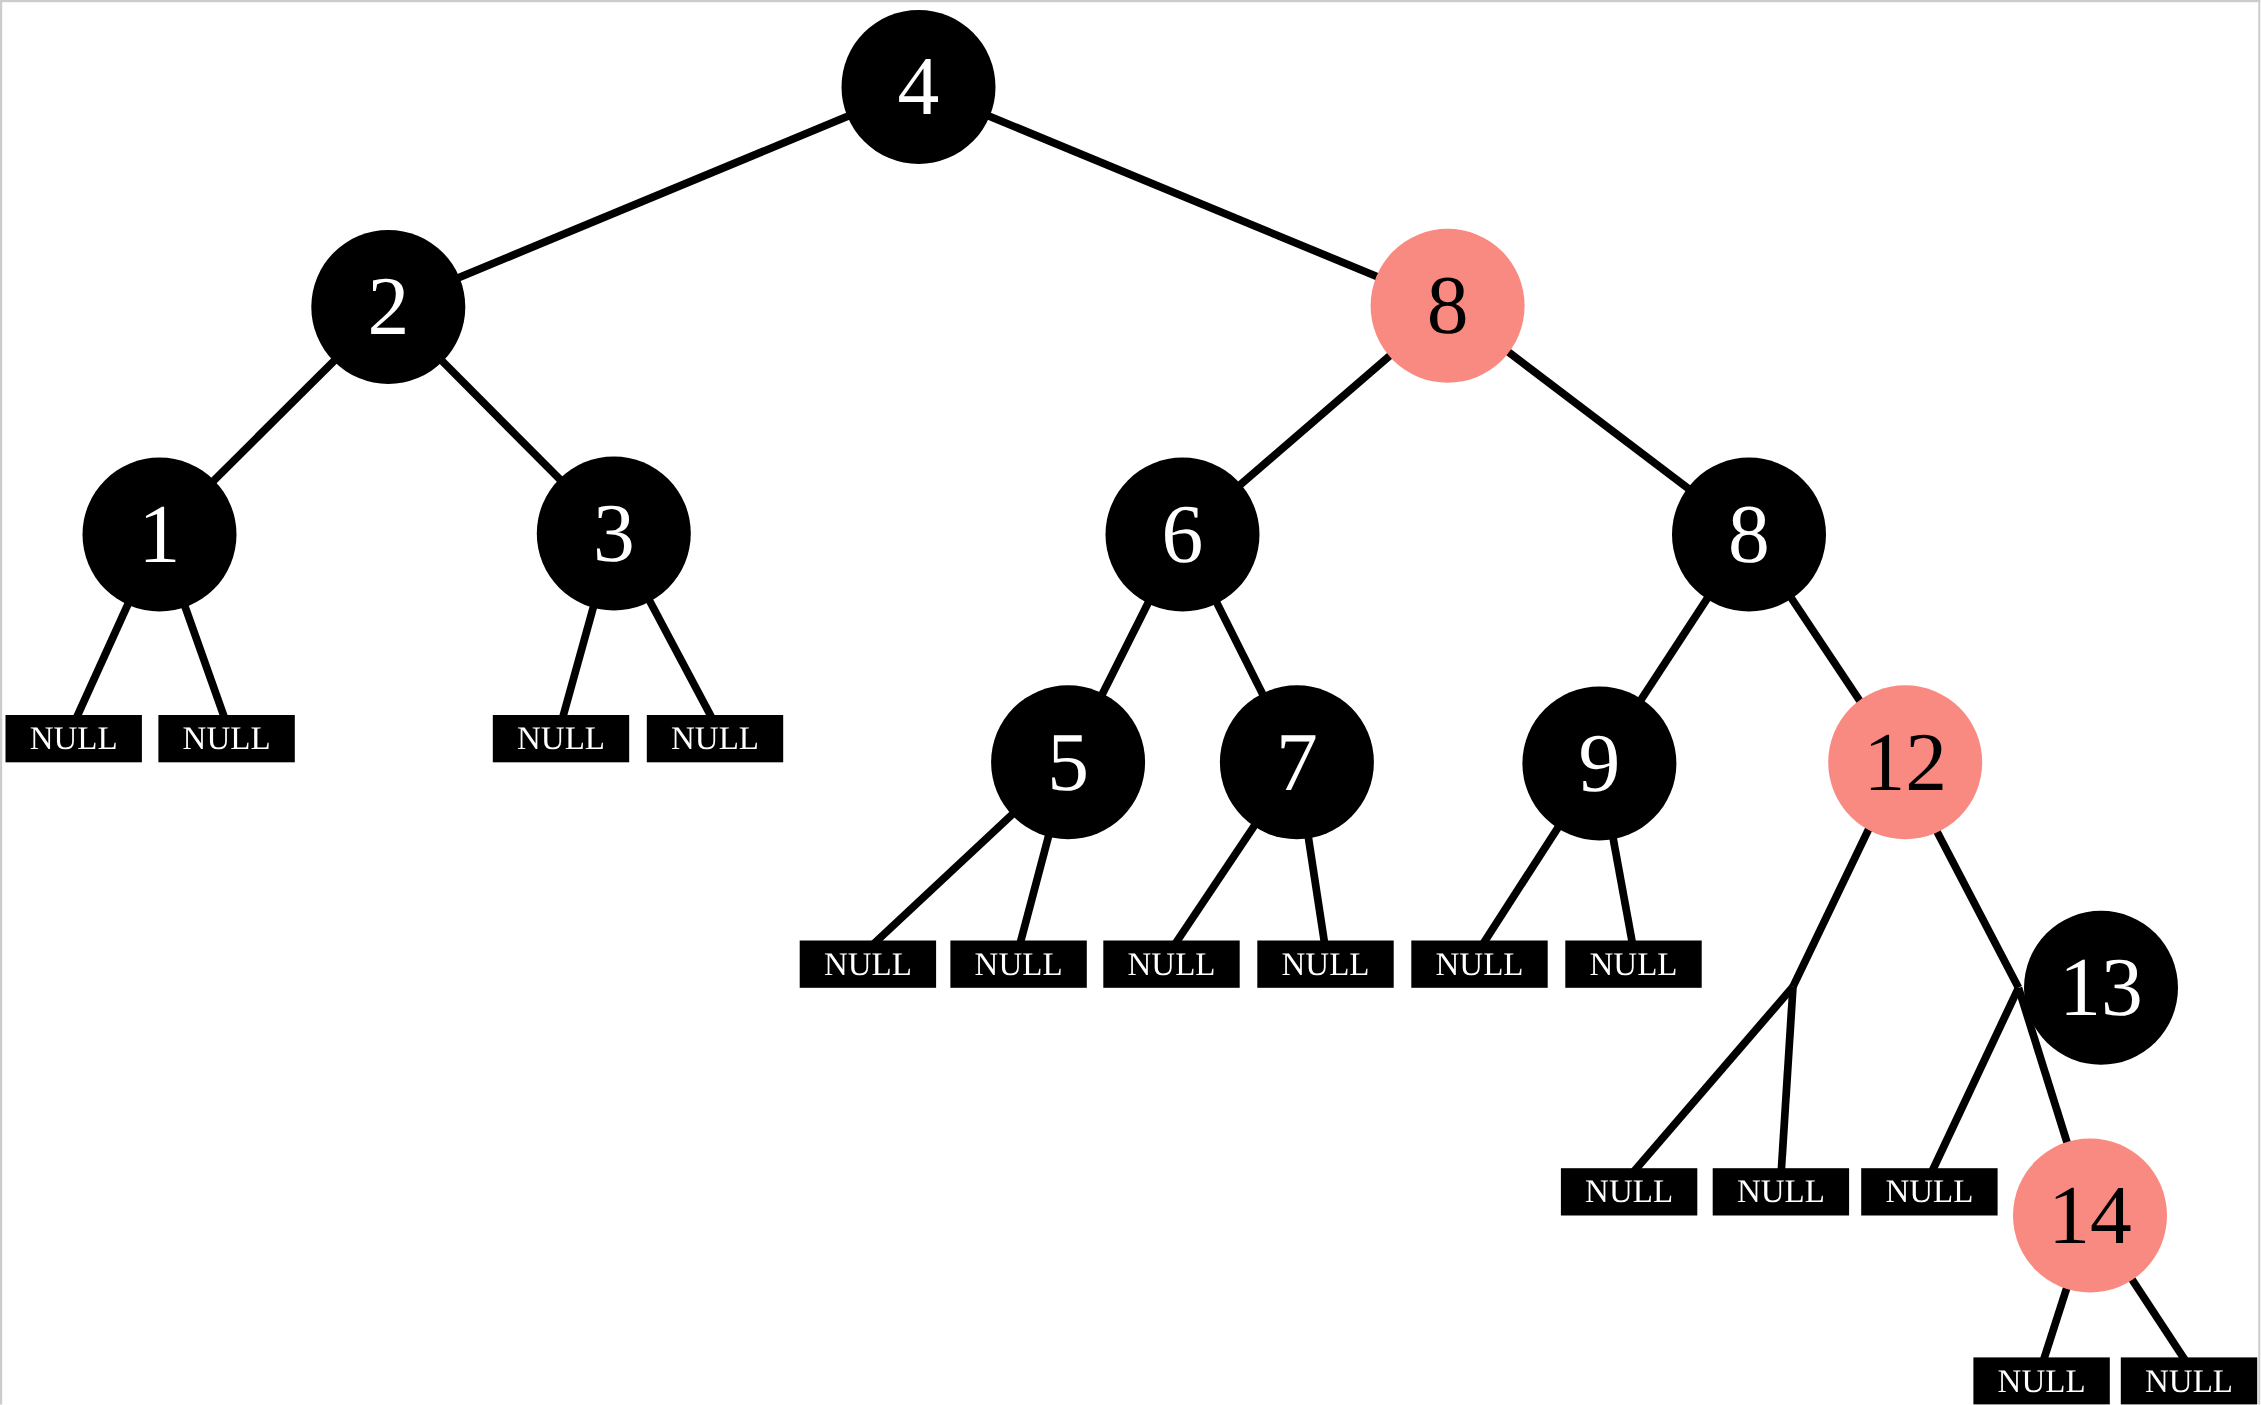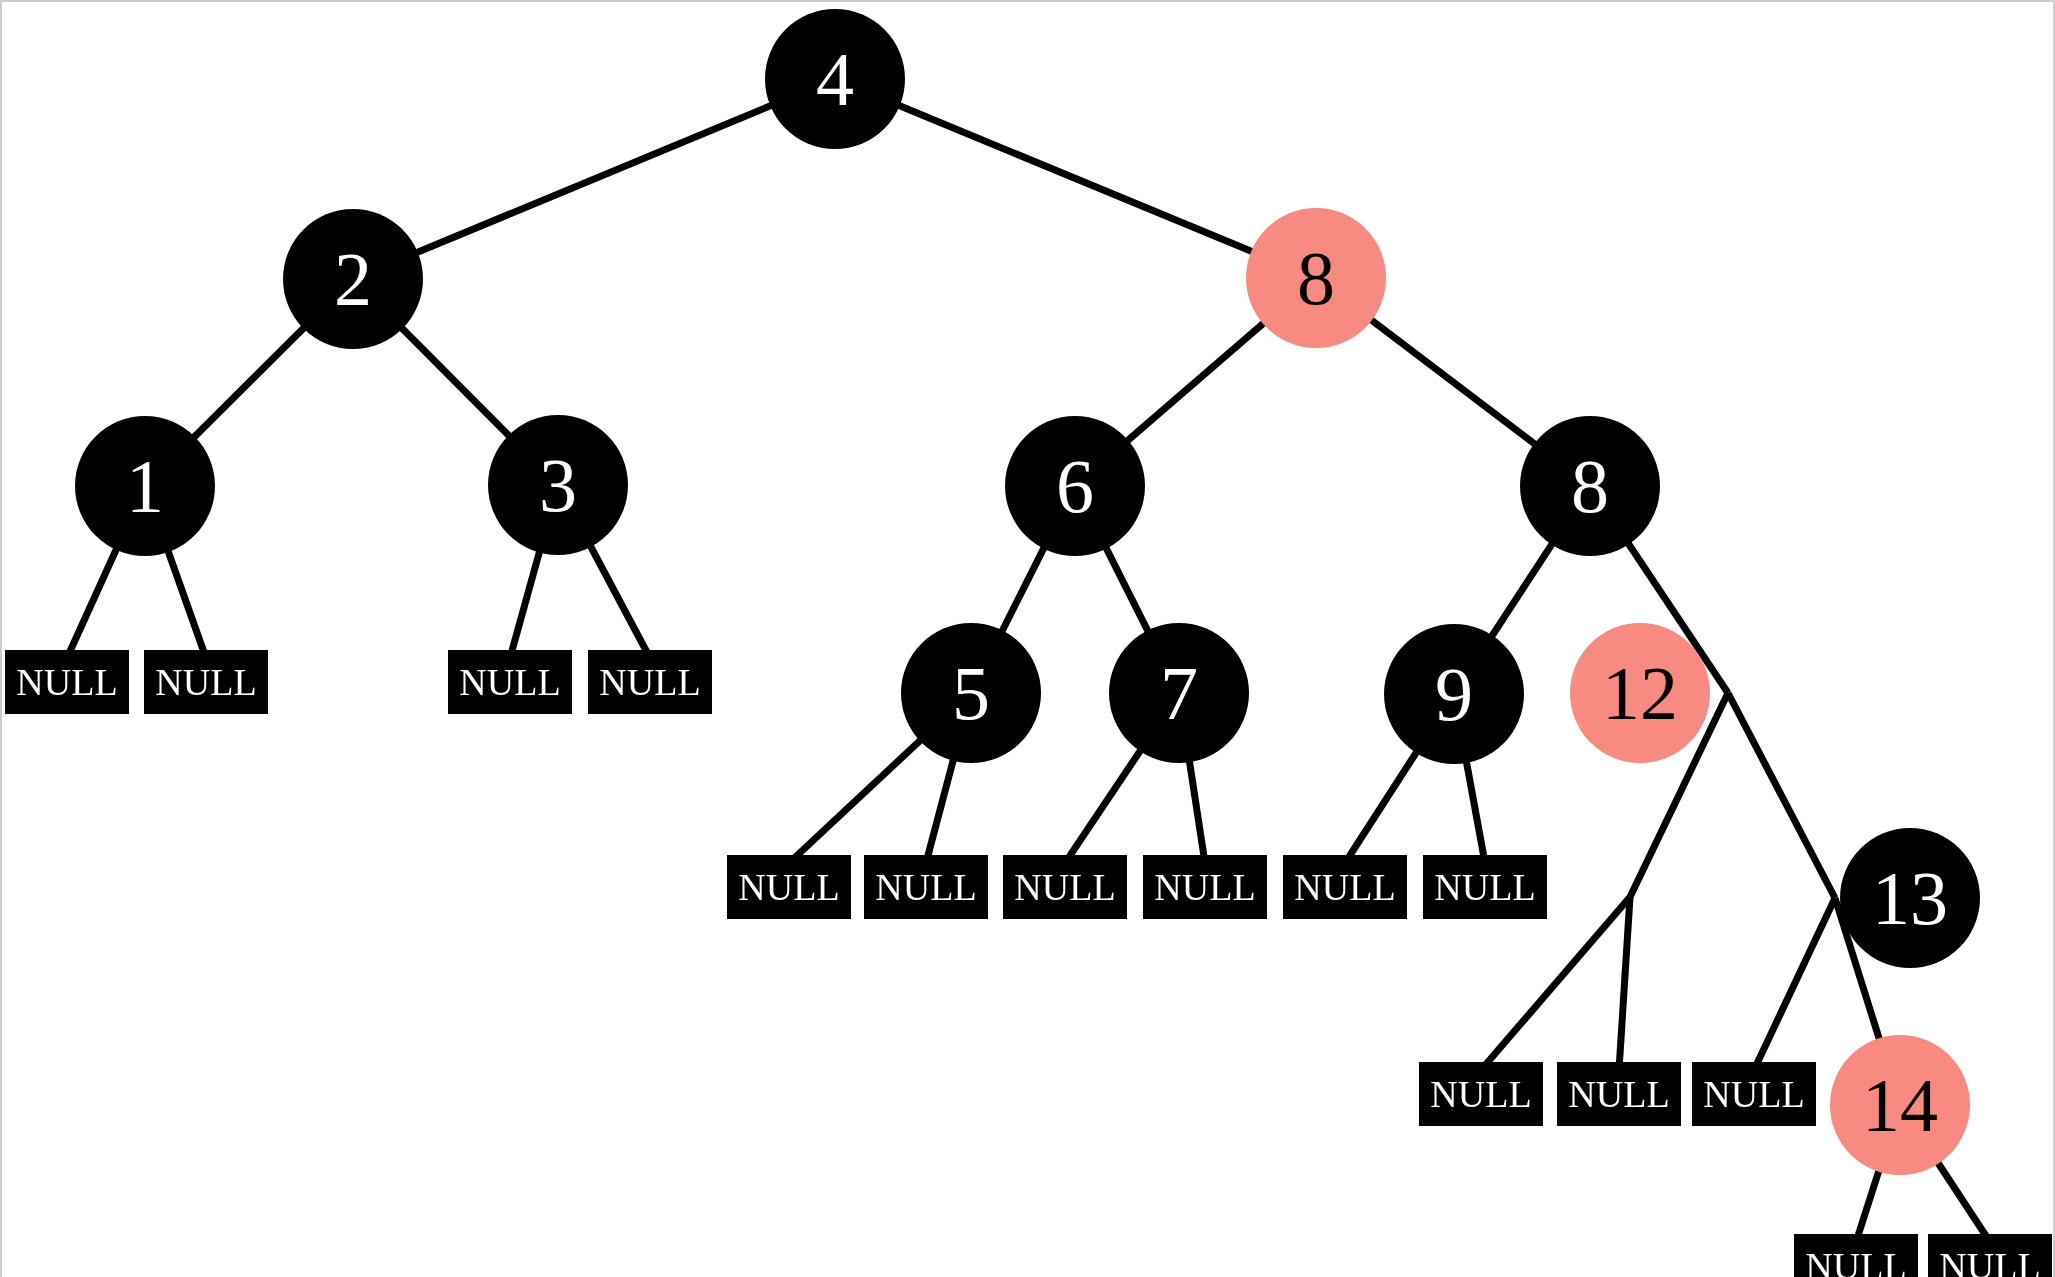--- a/index.html
+++ b/index.html
@@ -43,27 +43,27 @@
     background: #000000;
     color: #ffffff;
   }
   .node.red {
     background: #f98a82;
     color: #000000;
   }
   .null-box {
     position: absolute;
     width: 124px;
-    height: 64px;
+    height: 43px;
     background: #000000;
     color: #ffffff;
     display: flex;
     align-items: center;
     justify-content: center;
-    font-size: 38px;
+    font-size: 30px;
     line-height: 1;
     user-select: none;
   }
 </style>
 </head>
 <body>
 
 <div class="canvas">
   <svg class="edges-layer" xmlns="http://www.w3.org/2000/svg" width="2055" height="1277" viewBox="0 0 2055 1277">
       <line x1="833" y1="77" x2="351" y2="277" stroke="#000000" stroke-width="7"></line>
@@ -98,21 +98,21 @@
 <div class="node black" style="left: 763px; top: 7px;">4</div>
     <div class="node black" style="left: 281px; top: 207px;">2</div>
     <div class="node red" style="left: 1244px; top: 206px;">8</div>
     <div class="node black" style="left: 73px; top: 414px;">1</div>
     <div class="node black" style="left: 486px; top: 413px;">3</div>
     <div class="node black" style="left: 1003px; top: 414px;">6</div>
     <div class="node black" style="left: 1518px; top: 414px;">8</div>
     <div class="node black" style="left: 899px; top: 621px;">5</div>
     <div class="node black" style="left: 1107px; top: 621px;">7</div>
     <div class="node black" style="left: 1382px; top: 622px;">9</div>
-    <div class="node red" style="left: 1568px; top: 621px;">12</div>
+    <div class="node red" style="left: 1660px; top: 621px;">12</div>
     <div class="node black" style="left: 1838px; top: 826px;">13</div>
     <div class="node red" style="left: 1828px; top: 1033px;">14</div>
     <div class="null-box" style="left: 3px; top: 648px;">NULL</div>
     <div class="null-box" style="left: 142px; top: 648px;">NULL</div>
     <div class="null-box" style="left: 446px; top: 648px;">NULL</div>
     <div class="null-box" style="left: 586px; top: 648px;">NULL</div>
     <div class="null-box" style="left: 725px; top: 853px;">NULL</div>
     <div class="null-box" style="left: 862px; top: 853px;">NULL</div>
     <div class="null-box" style="left: 1001px; top: 853px;">NULL</div>
     <div class="null-box" style="left: 1141px; top: 853px;">NULL</div>

